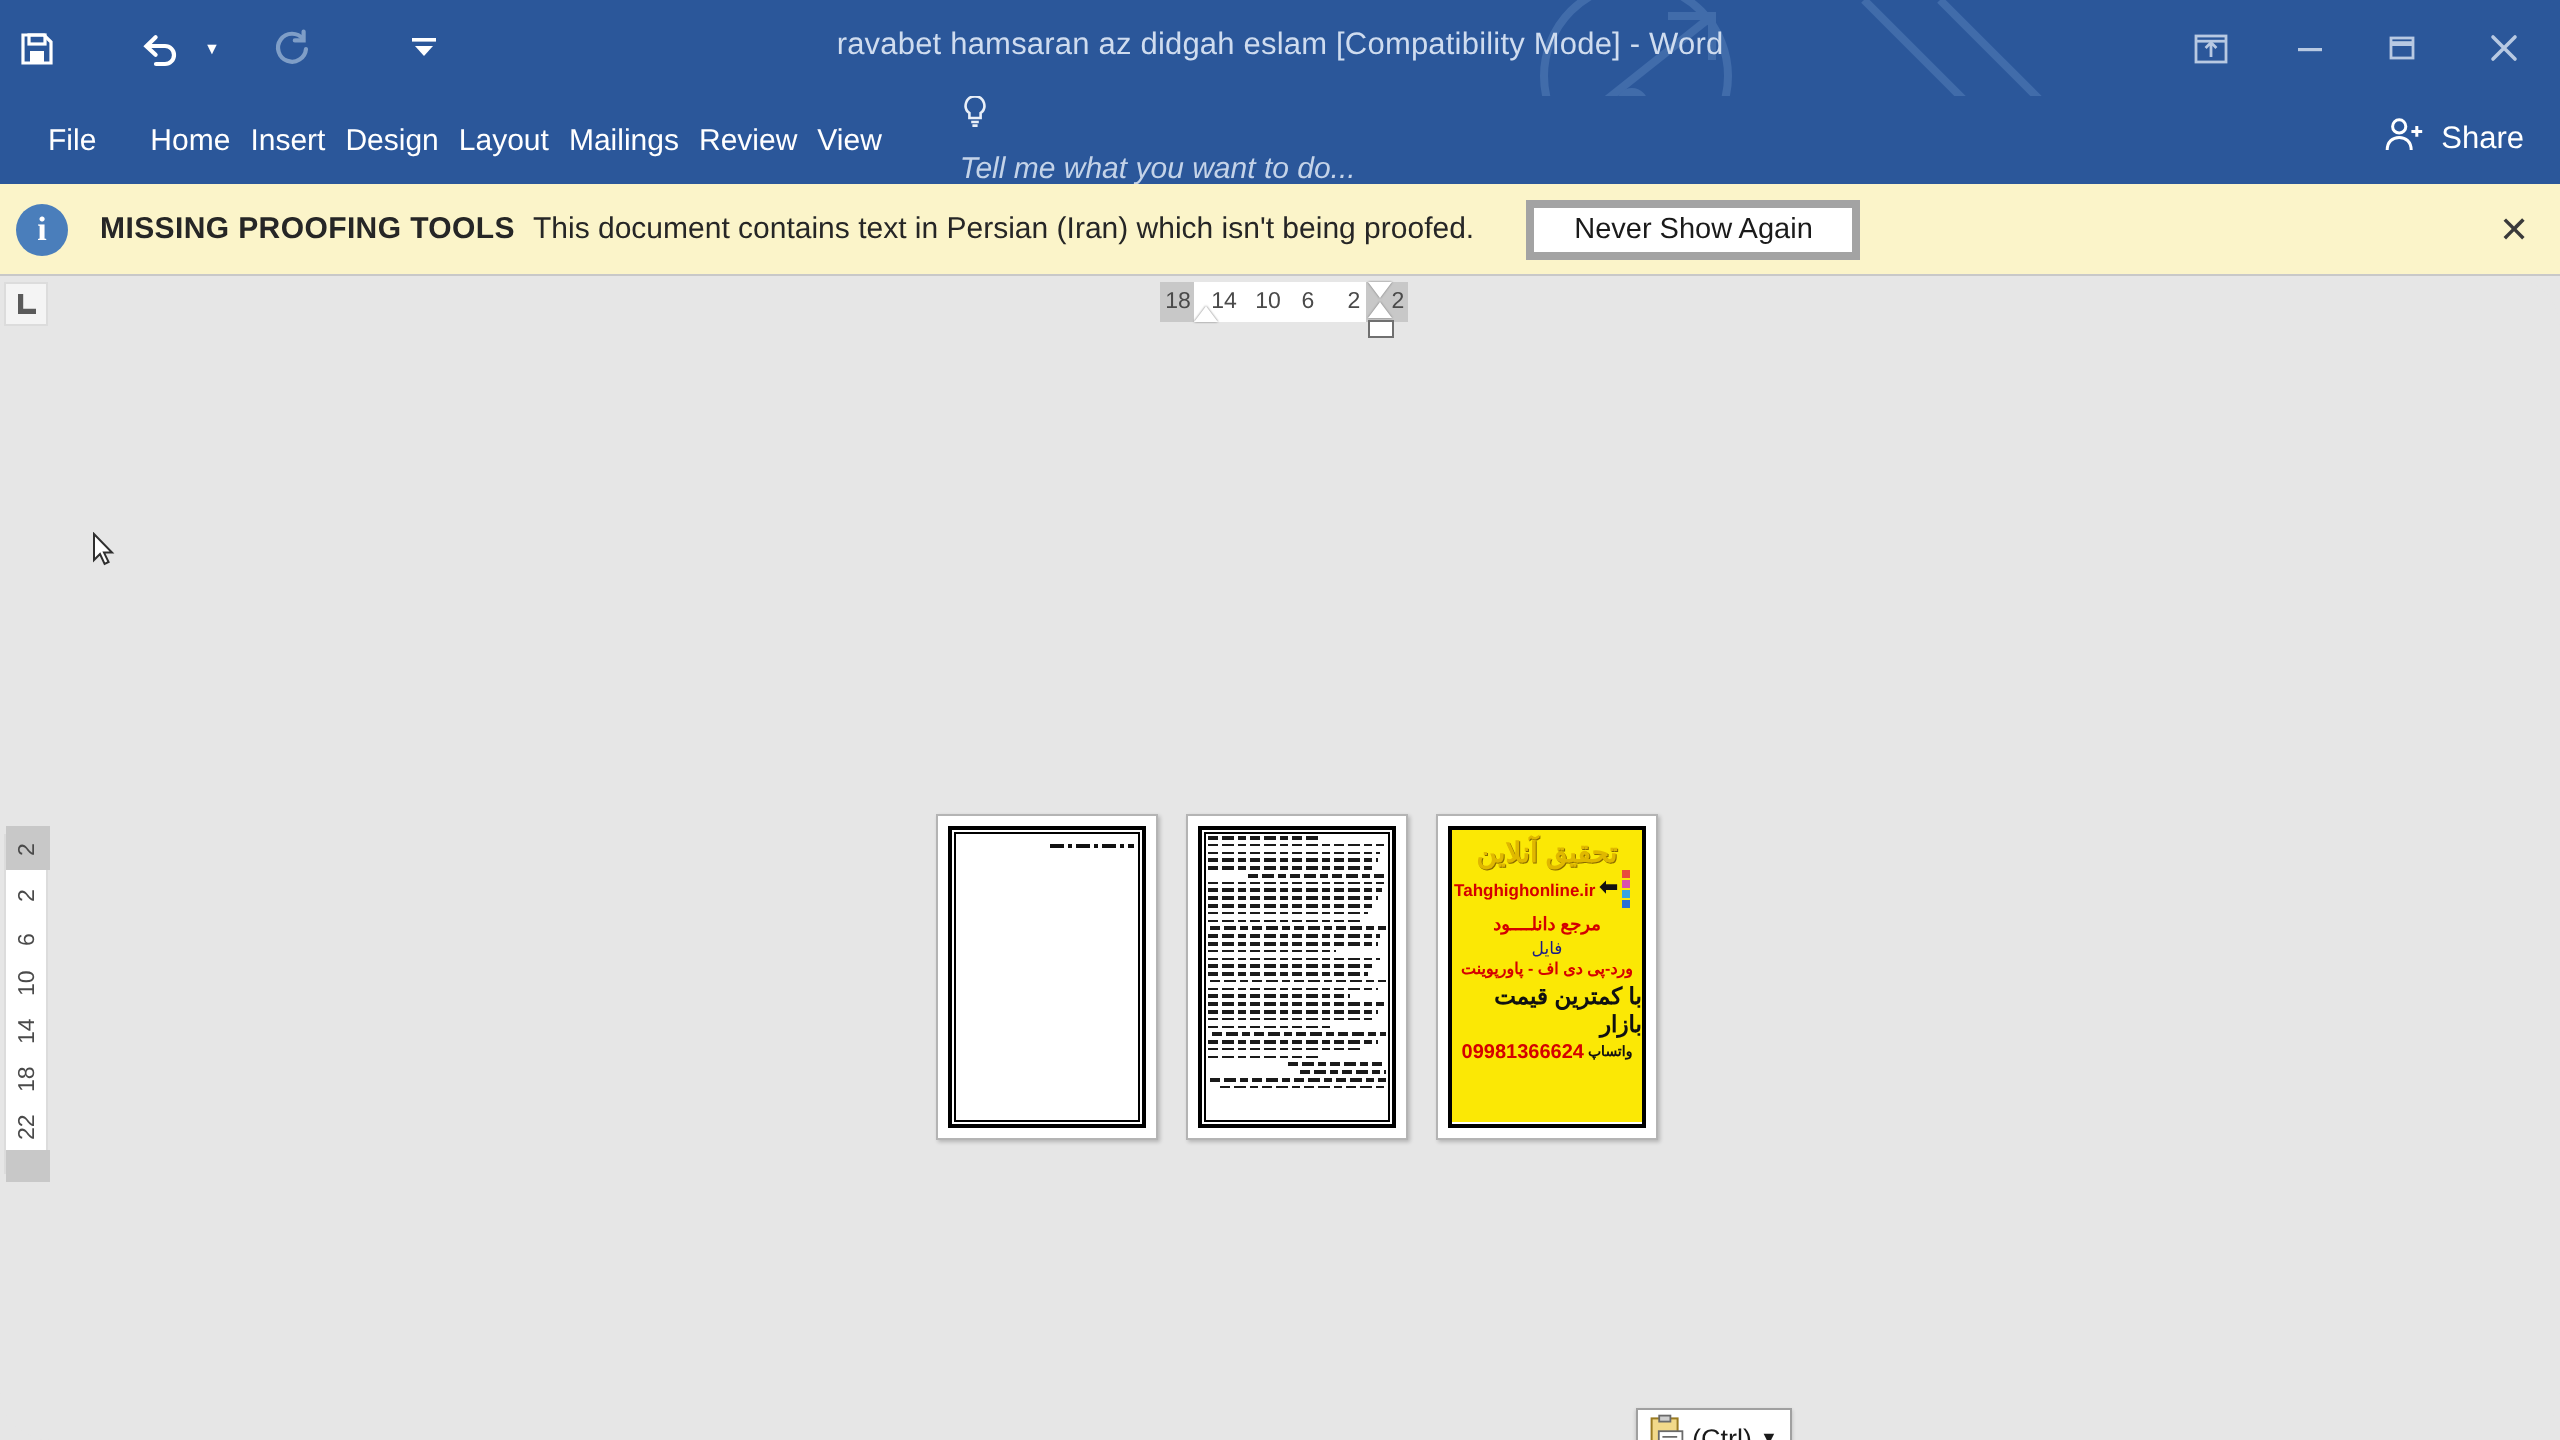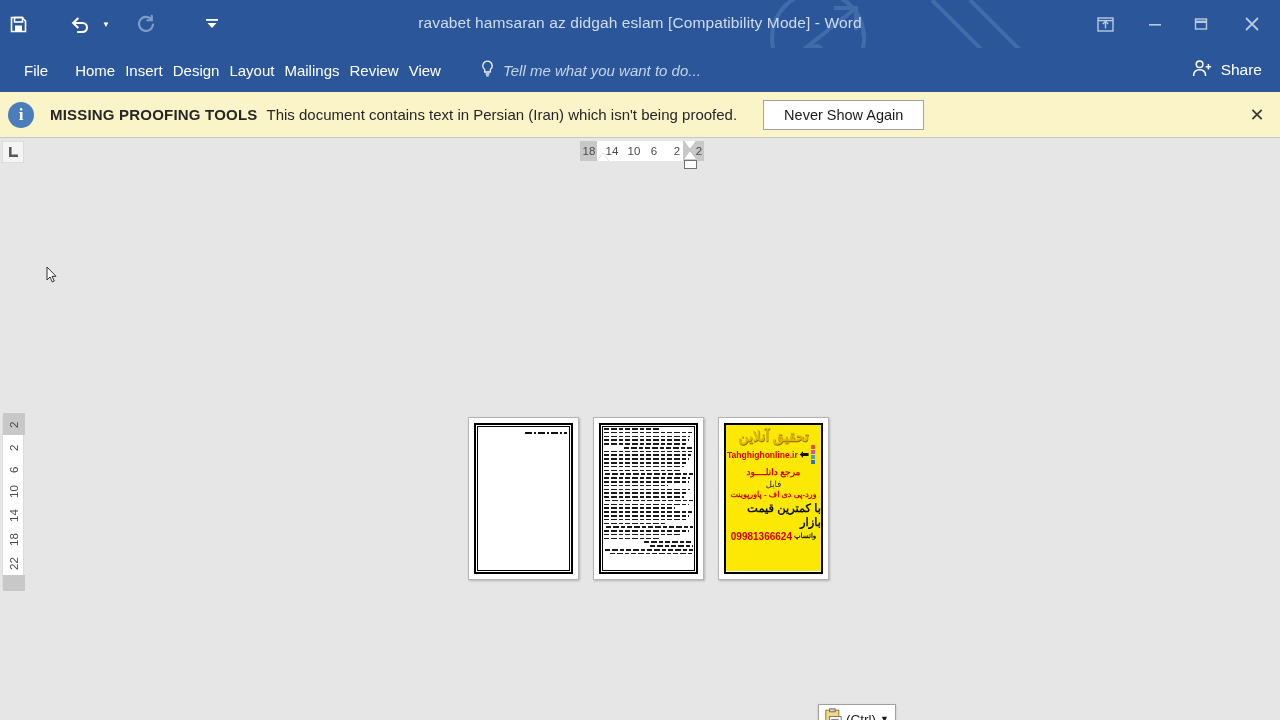--- a/index.html
+++ b/index.html
@@ -66,26 +66,27 @@
     color: #ffffff;
     font-size: 15px;
     padding: 0 5px;
     height: 44px;
     display: flex; align-items: center;
     white-space: nowrap;
     text-align: center;
   }
   .tab.file { padding-left: 24px; padding-right: 22px; }
   .tellme {
-    display: flex; align-items: center;
+    display: flex; 
     gap: 8px;
     margin-left: 34px;
     color: #c4d3e8;
     font-size: 15px;
     font-style: italic;
+    flex-direction: column;
   }
   .tellme .bulb { color: #e9eff8; font-style: normal; }
   .share-btn {
     position: absolute; right: 18px; top: 0;
     height: 44px;
     display: flex; align-items: center; gap: 8px;
     color: #ffffff; font-size: 15.5px;
   }
 
   
@@ -106,21 +107,21 @@
   }
   .notice-strong {
     margin-left: 16px;
     font-weight: bold; font-size: 15px; color: #262626;
     letter-spacing: 0.2px;
   }
   .notice-text { margin-left: 9px; font-size: 15px; color: #262626; }
   .never-show {
     margin-left: 26px;
     background: #ffffff;
-    border: 1px solid #a3a3a3;
+    border: 4px solid #a3a3a3;
     height: 30px;
     padding: 0 20px;
     font-size: 14.5px; color: #1a1a1a;
     display: flex; align-items: center;
     font-family: "Liberation Sans", sans-serif;
   }
   .notice-close {
     position: absolute; right: 12px;
     color: #3a3a3a; font-size: 18px;
     width: 22px; height: 22px;
@@ -204,21 +205,21 @@
     position: absolute; left: 0;
     width: 22px;
     display: flex; align-items: center; justify-content: center;
     font-size: 11.5px; color: #4a4a4a;
     writing-mode: vertical-rl;
     transform: rotate(180deg);
   }
 
   
   .pages {
-    position: absolute; left: 468px; top: 278px;
+    position: absolute; left: 468px; top: 268px;
     display: flex; gap: 14px;
   }
   .page {
     width: 111px; height: 163px;
     background: #ffffff;
     border: 1px solid #b4b4b4;
     box-shadow: 1px 1px 2px rgba(0,0,0,0.22);
     position: relative;
     overflow: hidden;
   }

